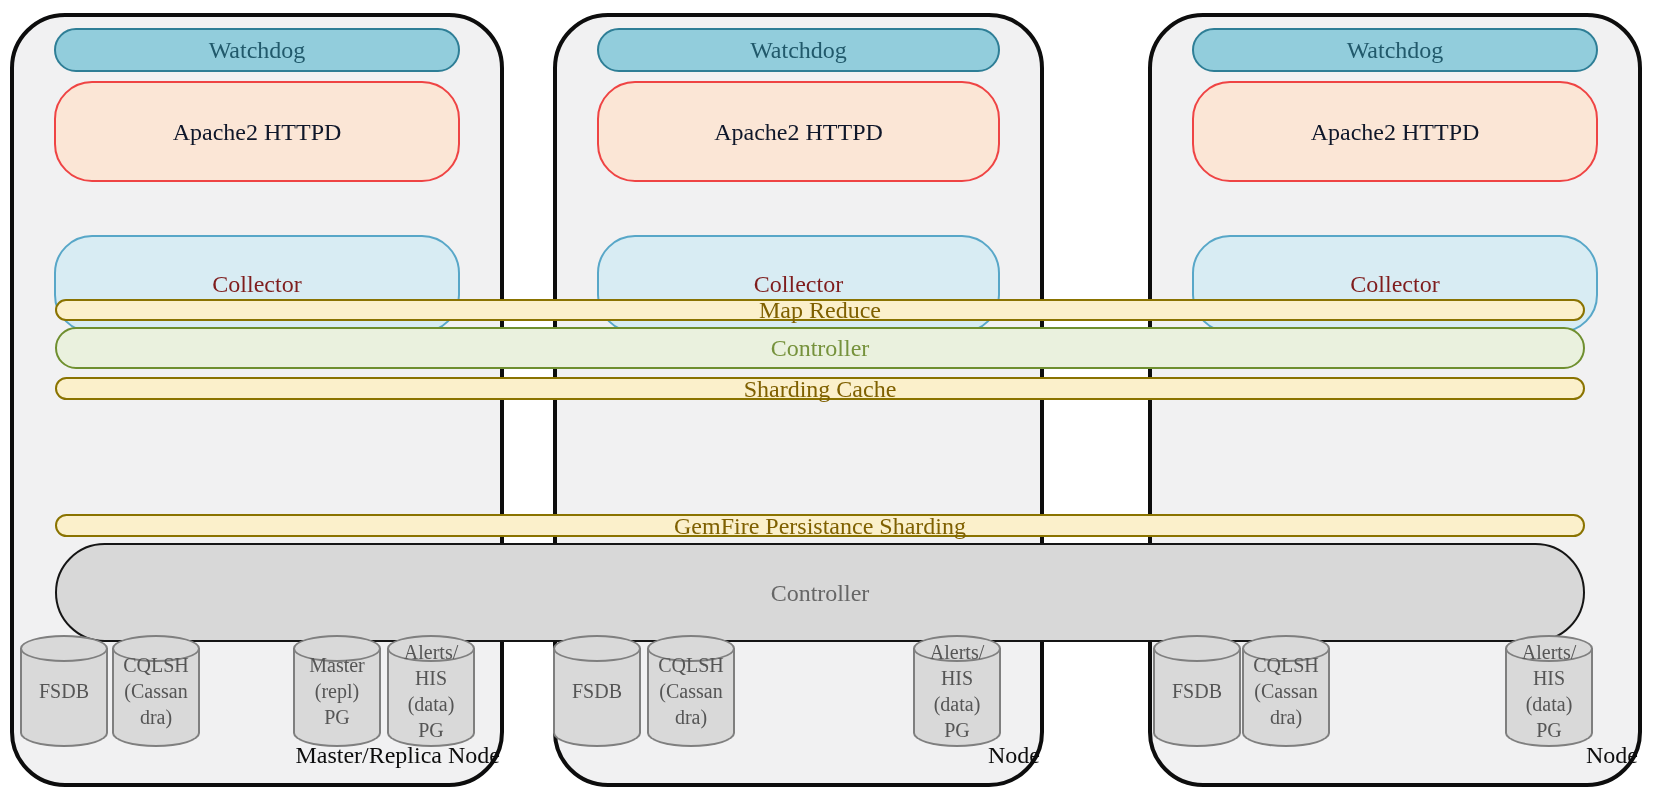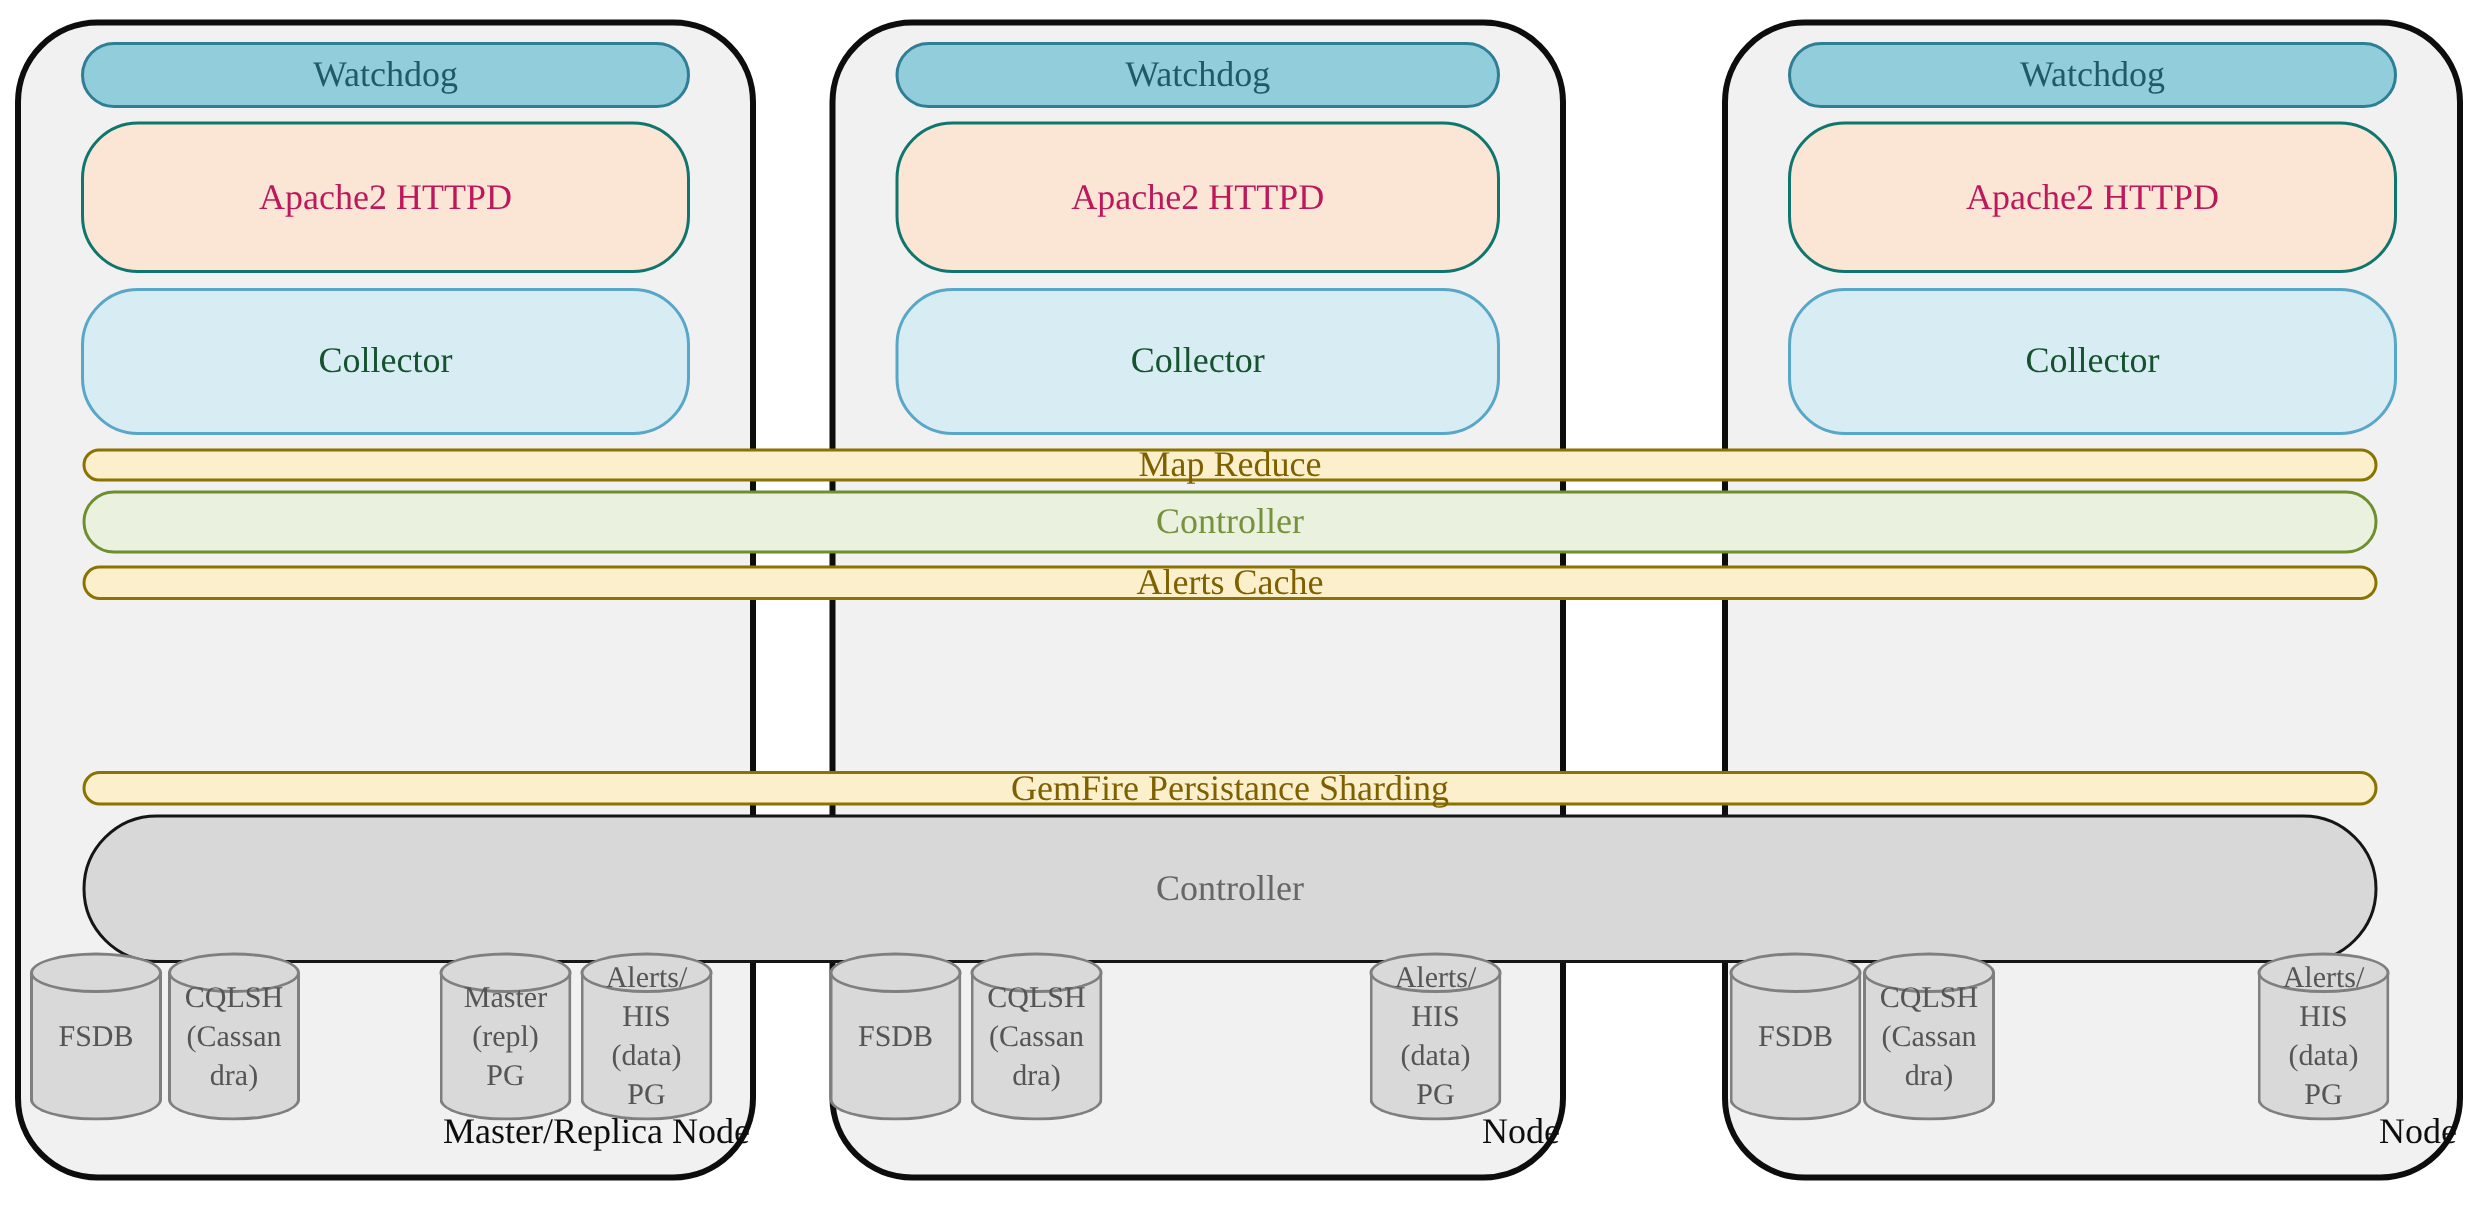--- a/index.html
+++ b/index.html
@@ -9,22 +9,22 @@
   }
   .node{
     position:absolute;top:13px;height:774px;background:#F1F1F2;
     border:4px solid #0d0d0d;border-radius:55px;box-sizing:border-box;
   }
   .nbox{
     position:absolute;box-sizing:border-box;display:flex;align-items:center;justify-content:center;
     font-size:24px;white-space:nowrap;line-height:1;
   }
   .watchdog{background:#92CDDC;border:2px solid #2E7E96;color:#21596B;border-radius:22px;}
-  .httpd{background:#FBE6D6;border:2px solid #0f766e;color:#be185d;border-radius:38px;}
-  .collector{background:#D8ECF3;border:2px solid #58A7C8;color:#14532d;border-radius:38px;}
+  .httpd{background:#FBE6D6;border:2px solid #ef4444;color:#0f172a;border-radius:38px;}
+  .collector{background:#D8ECF3;border:2px solid #58A7C8;color:#7f1d1d;border-radius:38px;margin-top:43px;}
   .bar{
     position:absolute;left:55px;width:1530px;box-sizing:border-box;z-index:5;
     display:flex;align-items:center;justify-content:center;
     font-size:24px;line-height:1;white-space:nowrap;
   }
   .bar.yellow{background:#FBF0CB;border:2px solid #8A7300;color:#7F6000;border-radius:13px;}
   .bar.green{background:#EAF1DE;border:2px solid #6F8F2F;color:#76923C;border-radius:22px;}
   .bar.pink{background:#F0DDDC;border:2px solid #BC4440;color:#A13D38;border-radius:52px;}
   .bar.graybar{background:#D8D8D8;border:2px solid #151515;color:#666666;border-radius:51px;}
   .cyl{position:absolute;top:635px;width:88px;height:112px;z-index:6;}
@@ -87,21 +87,21 @@
       </div>
       <div class="node-label">Node</div>
     </div>
     <div class="bar yellow" style="top: 299px; height: 22px; align-items: center;">
       <span>Map Reduce</span>
     </div>
     <div class="bar green" style="top: 327px; height: 42px;">
       <span>Controller</span>
     </div>
     <div class="bar yellow" style="top: 377px; height: 23px;">
-      <span>Alerts Cache</span>
+      <span>Sharding Cache</span>
     </div>
     <div class="bar yellow" style="top: 514px; height: 23px;">
       <span>GemFire Persistance Sharding</span>
     </div>
     <div class="bar graybar" style="top: 543px; height: 99px;">
       <span>Controller</span>
     </div>
     <div class="cyl" style="left: 20px;">
       <div class="cyl-body"></div>
       <div class="cyl-top"></div>

